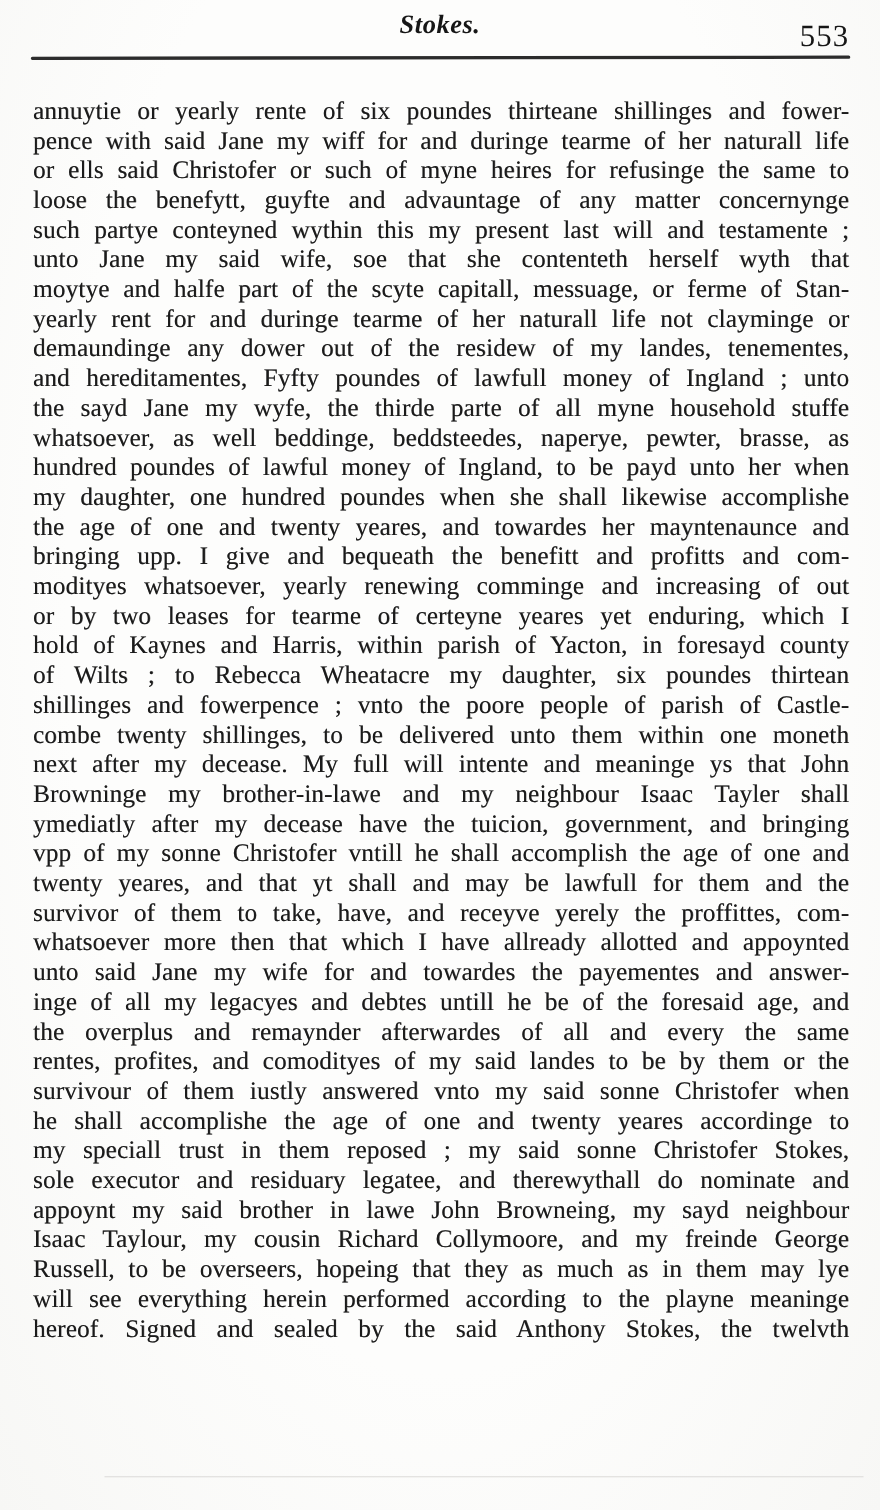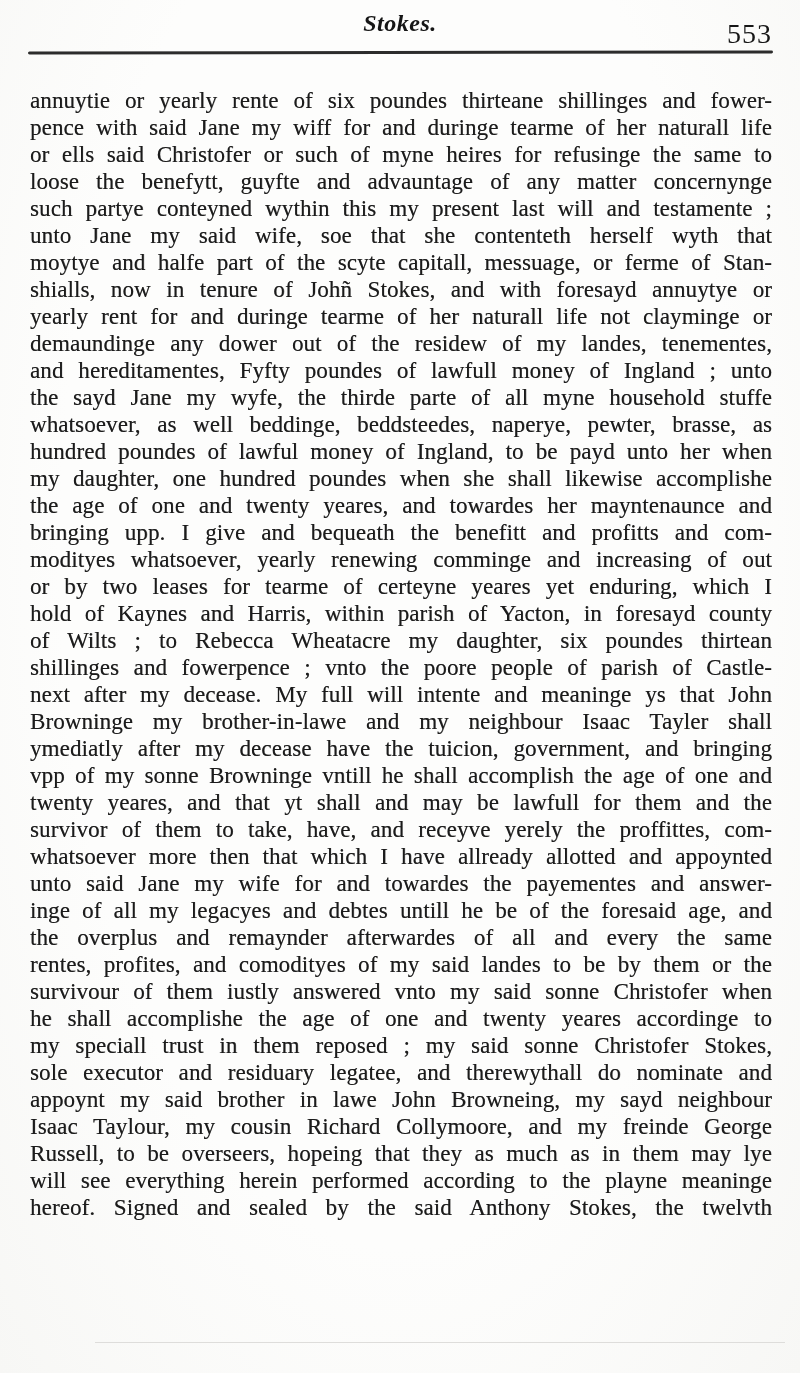--- a/index.html
+++ b/index.html
@@ -93,39 +93,39 @@
   <div class="head-rule"></div>
 
   <div class="body-text">
       <div class="text-line">annuytie or yearly rente of six poundes thirteane shillinges and fower-</div>
       <div class="text-line">pence with said Jane my wiff for and duringe tearme of her naturall life</div>
       <div class="text-line">or ells said Christofer or such of myne heires for refusinge the same to</div>
       <div class="text-line">loose the benefytt, guyfte and advauntage of any matter concernynge</div>
       <div class="text-line">such partye conteyned wythin this my present last will and testamente ;</div>
       <div class="text-line">unto Jane my said wife, soe that she contenteth herself wyth that</div>
       <div class="text-line">moytye and halfe part of the scyte capitall, messuage, or ferme of Stan-</div>
-      <div class="text-line">shialls, now in tenure of Johñ Stokes, and with foresayd annuytye or</div>
       <div class="text-line">yearly rent for and duringe tearme of her naturall life not clayminge or</div>
       <div class="text-line">demaundinge any dower out of the residew of my landes, tenementes,</div>
       <div class="text-line">and hereditamentes, Fyfty poundes of lawfull money of Ingland ; unto</div>
       <div class="text-line">the sayd Jane my wyfe, the thirde parte of all myne household stuffe</div>
       <div class="text-line">whatsoever, as well beddinge, beddsteedes, naperye, pewter, brasse, as</div>
       <div class="text-line">hundred poundes of lawful money of Ingland, to be payd unto her when</div>
       <div class="text-line">my daughter, one hundred poundes when she shall likewise accomplishe</div>
       <div class="text-line">the age of one and twenty yeares, and towardes her mayntenaunce and</div>
       <div class="text-line">bringing upp. I give and bequeath the benefitt and profitts and com-</div>
       <div class="text-line">modityes whatsoever, yearly renewing comminge and increasing of out</div>
       <div class="text-line">or by two leases for tearme of certeyne yeares yet enduring, which I</div>
       <div class="text-line">hold of Kaynes and Harris, within parish of Yacton, in foresayd county</div>
       <div class="text-line">of Wilts ; to Rebecca Wheatacre my daughter, six poundes thirtean</div>
       <div class="text-line">shillinges and fowerpence ; vnto the poore people of parish of Castle-</div>
+      <div class="text-line">combe twenty shillinges, to be delivered unto them within one moneth</div>
       <div class="text-line">next after my decease. My full will intente and meaninge ys that John</div>
       <div class="text-line">Browninge my brother-in-lawe and my neighbour Isaac Tayler shall</div>
       <div class="text-line">ymediatly after my decease have the tuicion, government, and bringing</div>
-      <div class="text-line">vpp of my sonne Browninge vntill he shall accomplish the age of one and</div>
+      <div class="text-line">vpp of my sonne Christofer vntill he shall accomplish the age of one and</div>
       <div class="text-line">twenty yeares, and that yt shall and may be lawfull for them and the</div>
       <div class="text-line">survivor of them to take, have, and receyve yerely the proffittes, com-</div>
       <div class="text-line">whatsoever more then that which I have allready allotted and appoynted</div>
       <div class="text-line">unto said Jane my wife for and towardes the payementes and answer-</div>
       <div class="text-line">inge of all my legacyes and debtes untill he be of the foresaid age, and</div>
       <div class="text-line">the overplus and remaynder afterwardes of all and every the same</div>
       <div class="text-line">rentes, profites, and comodityes of my said landes to be by them or the</div>
       <div class="text-line">survivour of them iustly answered vnto my said sonne Christofer when</div>
       <div class="text-line">he shall accomplishe the age of one and twenty yeares accordinge to</div>
       <div class="text-line">my speciall trust in them reposed ; my said sonne Christofer Stokes,</div>

